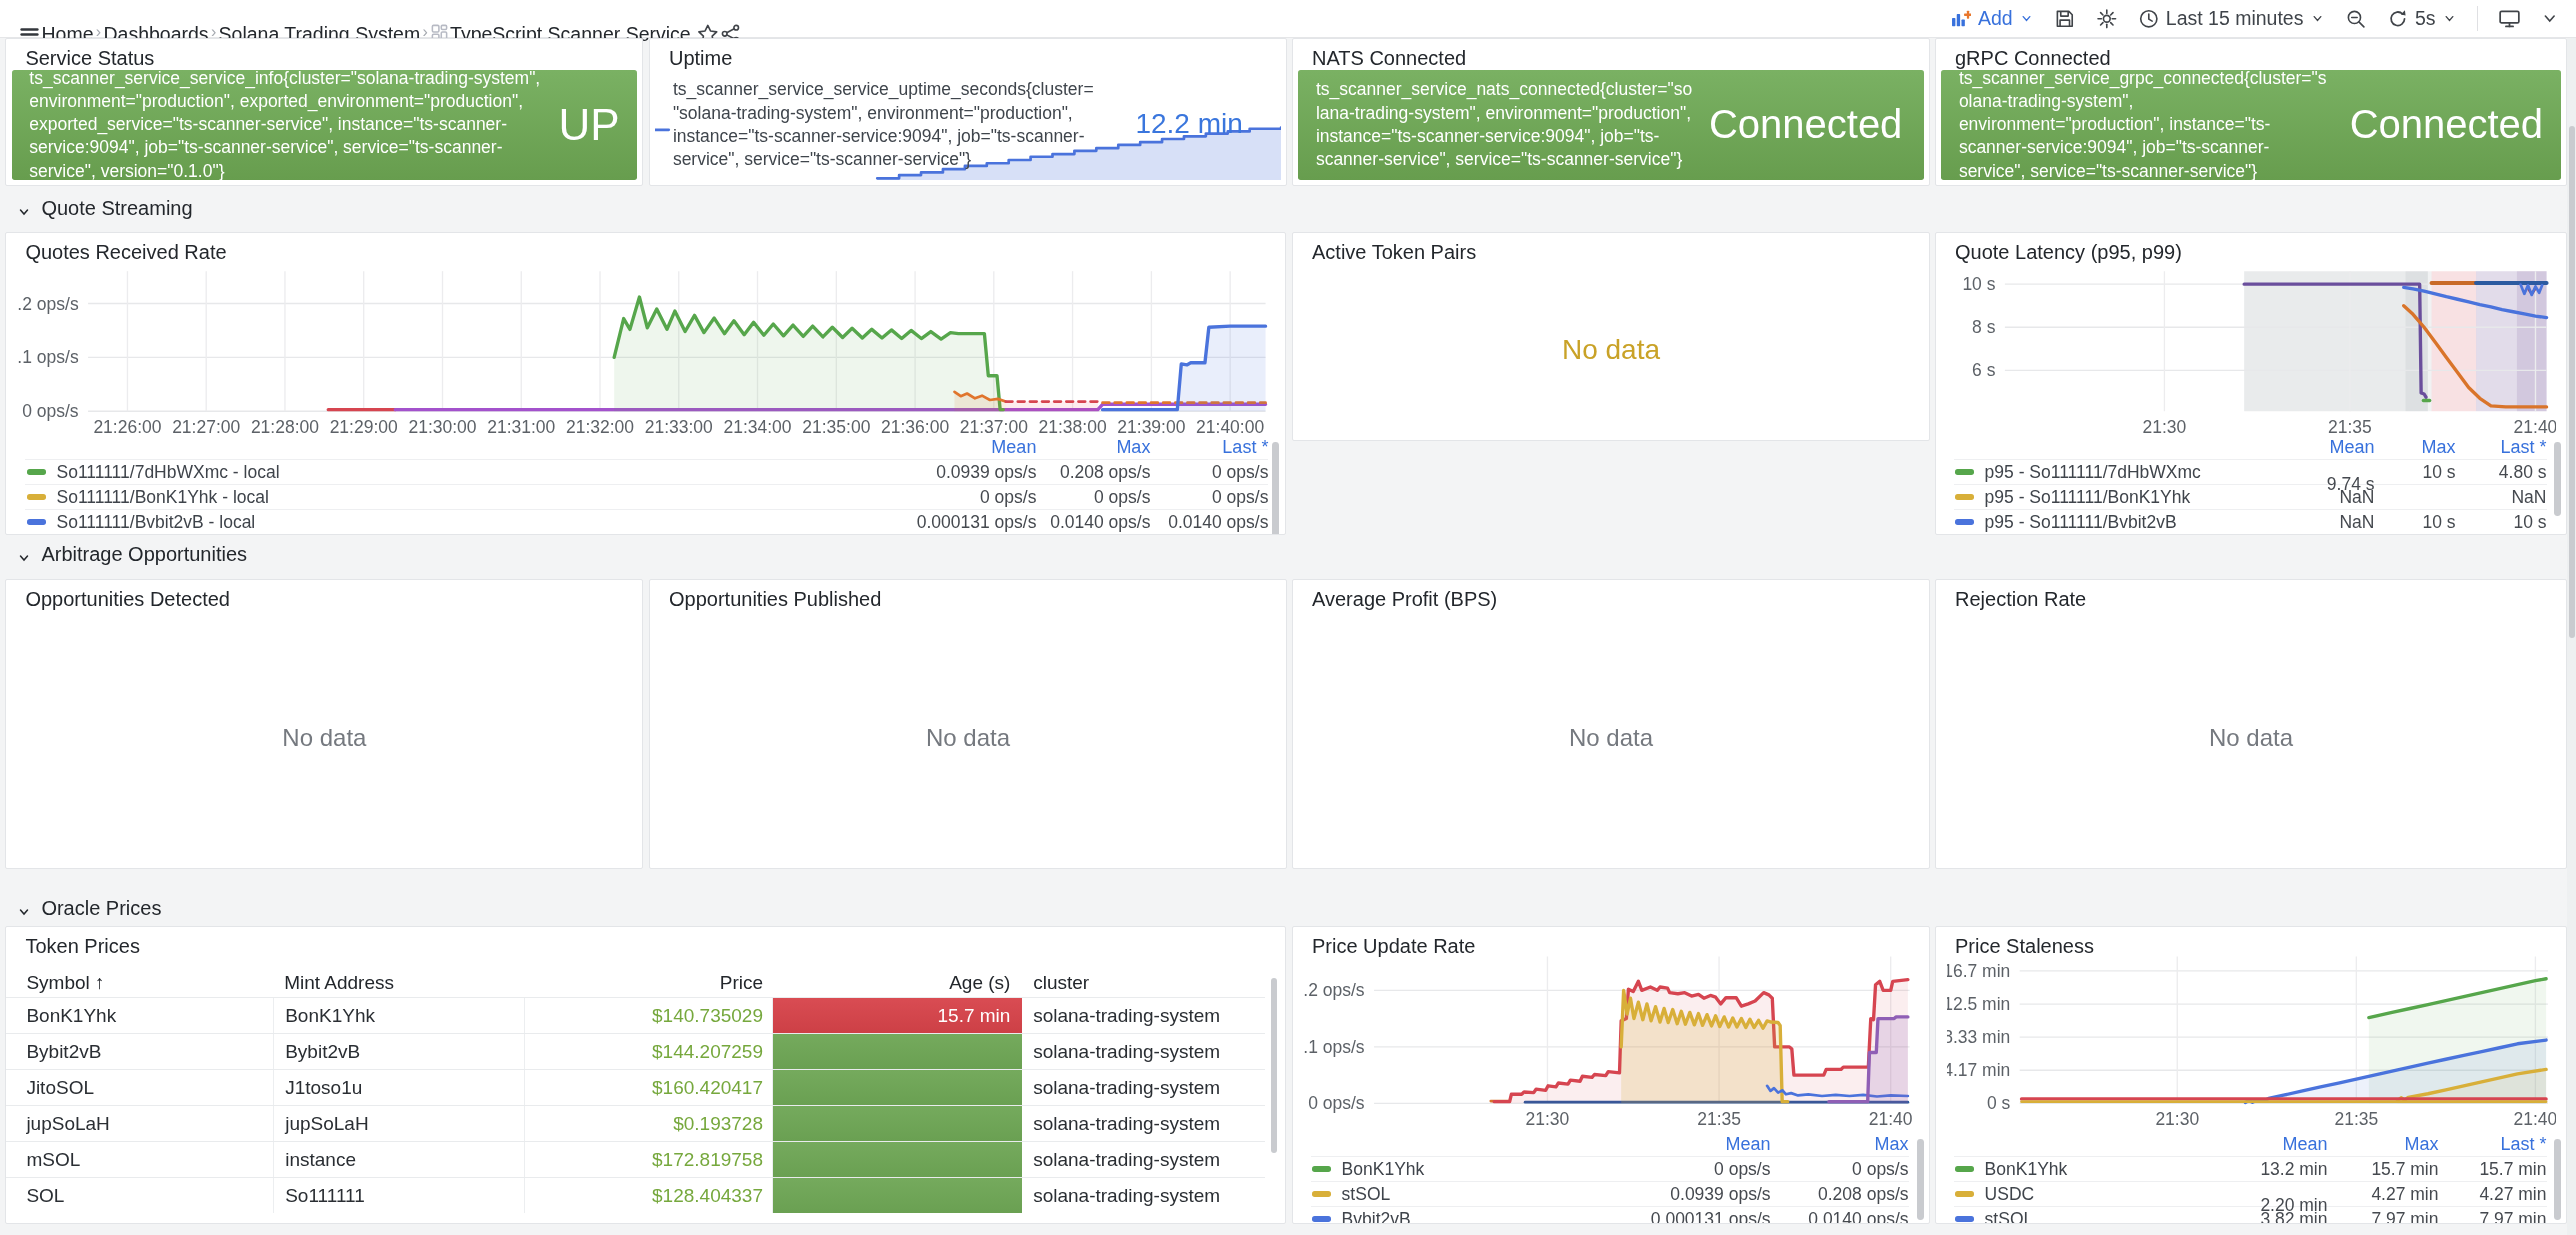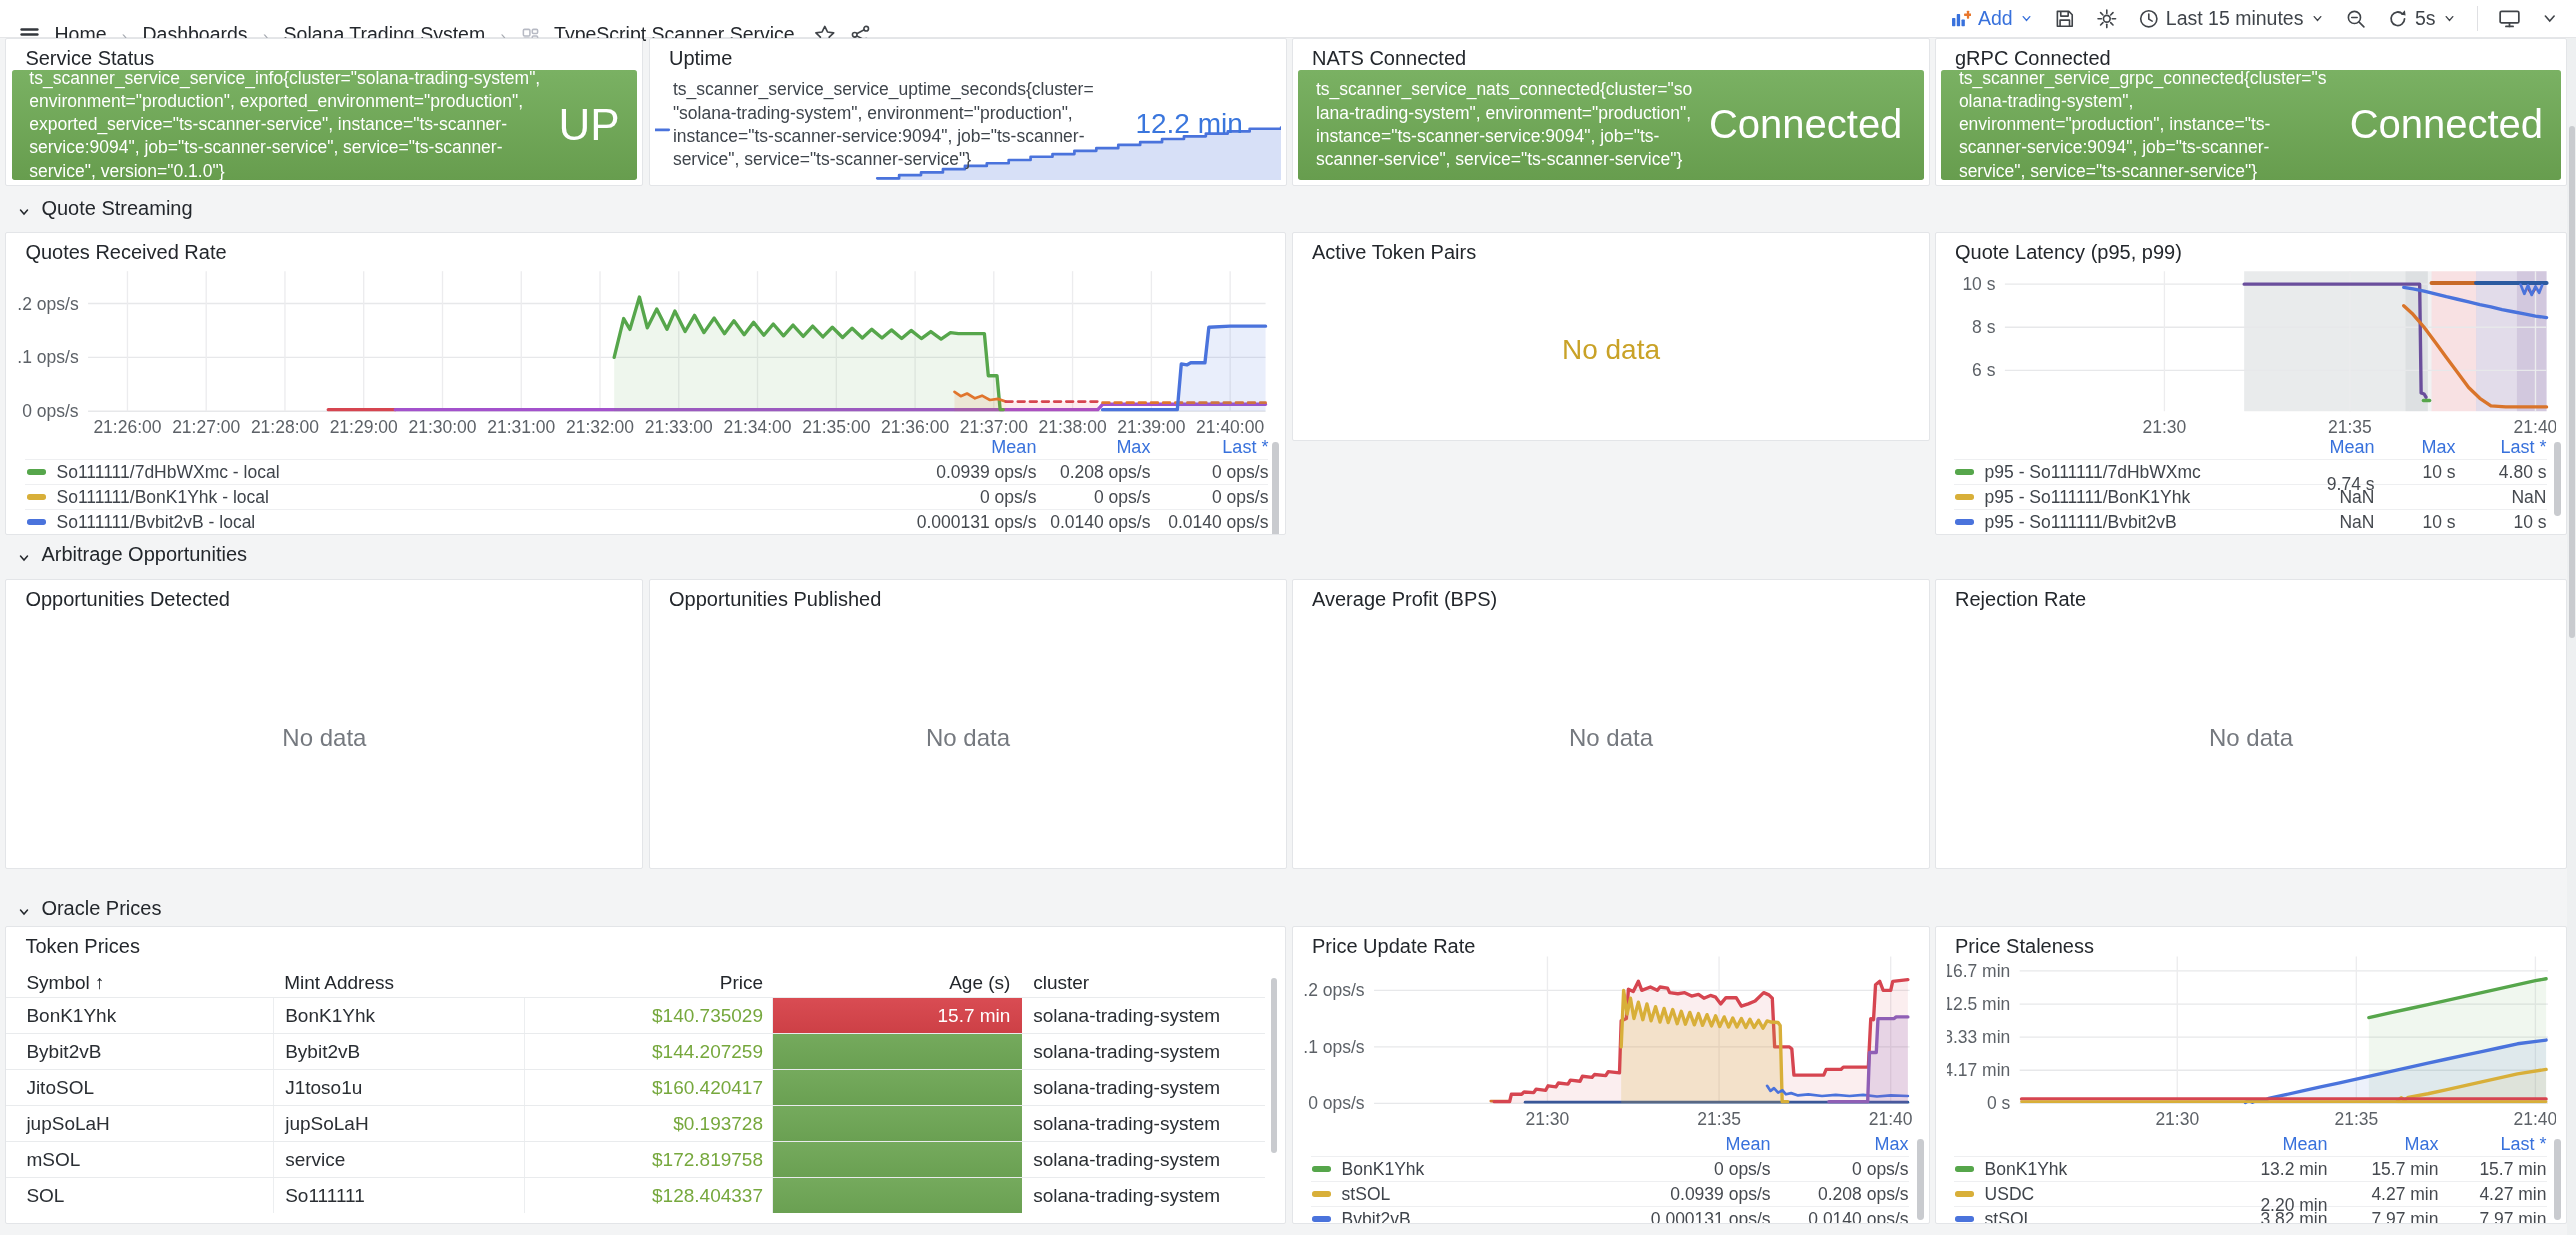--- a/index.html
+++ b/index.html
@@ -1,21 +1,21 @@
 <!DOCTYPE html>
 <html style="font-size:10.8px"><head>
 <meta charset="utf-8">
 <style>
   html,body{margin:0;padding:0;background:#f3f4f5;}
   #root{position:relative;width:2576px;height:1235px;overflow:hidden;background:#f3f4f5;
         font-family:"Liberation Sans",sans-serif;color:#23272c;}
   
   .topbar{position:absolute;left:0;top:0;width:2576px;height:38px;background:#fff;
           border-bottom:0.7px solid #e5e6e8;display:flex;align-items:center;box-sizing:border-box;padding:0 17.5px;}
-  .tb-left{display:flex;align-items:flex-end;gap:14px;font-size:19.5px;margin-top:32px;}
+  .tb-left{display:flex;align-items:flex-start;gap:1px;font-size:19.5px;margin-top:32px;}
   .crumb{color:#24282d;white-space:nowrap;cursor:pointer;}
   .sep{color:#a6aab1;font-size:16px;padding:0 1.3px;}
   .tb-right{margin-left:auto;display:flex;align-items:center;gap:20px;font-size:19.5px;color:#3f444a;}
   .tb-group{display:flex;align-items:center;gap:6.7px;white-space:nowrap;}
   .addlbl{color:#3871dc;}
   .vdiv{width:0.7px;height:25.6px;background:#dfe0e3;}
   .icon{display:inline-flex;align-items:center;justify-content:center;}
   
   .panel{position:absolute;background:#fff;border:0.7px solid #e3e5e8;border-radius:2px;box-sizing:border-box;overflow:hidden;}
   .ptitle{position:absolute;left:19px;top:8px;font-size:20px;font-weight:500;color:#23272c;z-index:3;}
@@ -443,21 +443,21 @@
         </div>
         <div class="trow">
           <div class="c-sym">jupSoLaH</div>
           <div class="c-mint bl">jupSoLaH</div>
           <div class="c-price bl" style="justify-content: flex-end;">$0.193728</div>
           <div class="c-age bl agegreen"></div>
           <div class="c-cluster">solana-trading-system</div>
         </div>
         <div class="trow">
           <div class="c-sym">mSOL</div>
-          <div class="c-mint bl">service</div>
+          <div class="c-mint bl">instance</div>
           <div class="c-price bl" style="justify-content: flex-end;">$172.819758</div>
           <div class="c-age bl agegreen"></div>
           <div class="c-cluster">solana-trading-system</div>
         </div>
         <div class="trow">
           <div class="c-sym">SOL</div>
           <div class="c-mint bl">So111111</div>
           <div class="c-price bl" style="justify-content: flex-end;">$128.404337</div>
           <div class="c-age bl agegreen"></div>
           <div class="c-cluster">solana-trading-system</div>

